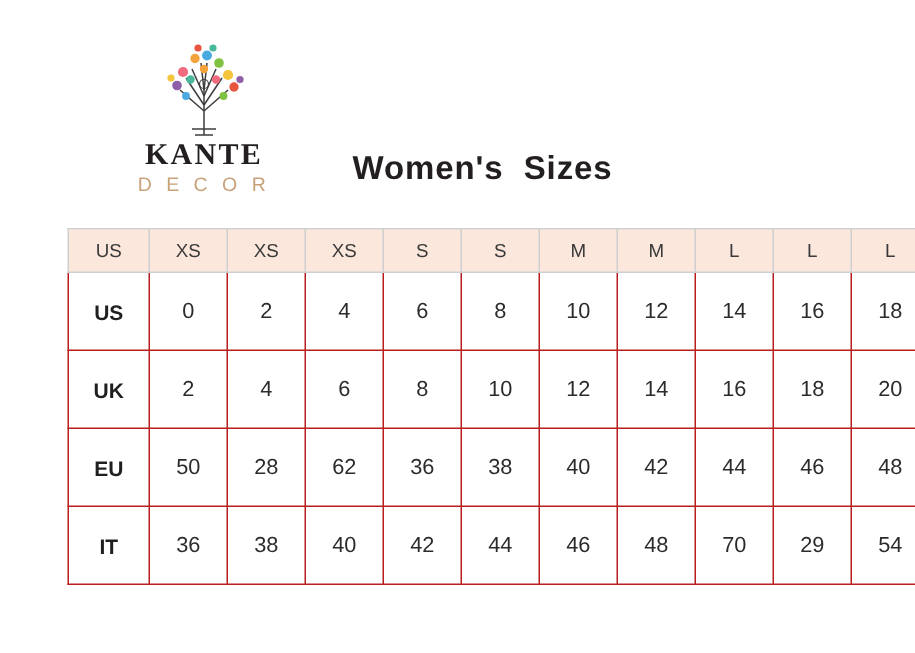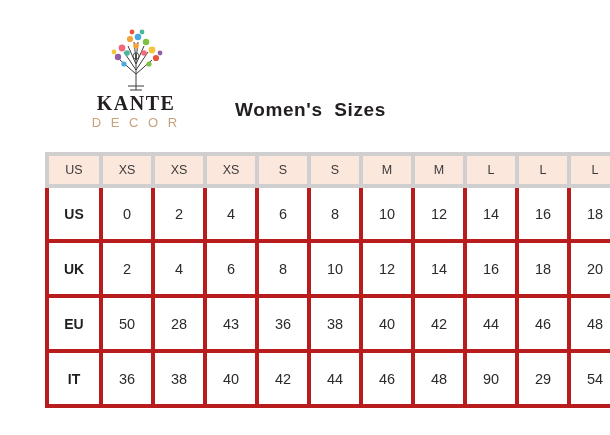--- a/index.html
+++ b/index.html
@@ -58,41 +58,41 @@
     letter-spacing: 3px;
     color: #c8a27a;
     margin-top: 1px;
   }
 
   .title {
     position: absolute;
     left: 235px;
     top: 73px;
     font-family: "Liberation Sans", sans-serif;
-    font-size: 19px;
+    font-size: 22px;
     font-weight: 700;
     letter-spacing: 0.6px;
     color: #231f20;
     white-space: pre;
   }
 
   
   .table-wrap {
     position: absolute;
     left: 45px;
     top: 152px;
     width: 522px;
   }
   table.size-table {
     border-collapse: collapse;
     width: 522px;
     table-layout: fixed;
   }
   table.size-table td {
-    border: 4px solid #b91c1c;
+    border: 1px solid #b91c1c;
     height: 49px;
     text-align: center;
     vertical-align: middle;
     font-size: 14.5px;
     color: #2b2b2b;
     font-family: "Liberation Sans", sans-serif;
   }
   table.size-table tr.head td {
     background: #fbe7dc;
     height: 26px;
@@ -216,40 +216,40 @@
           <td>14</td>
           <td>16</td>
           <td>18</td>
           <td>20</td>
         </tr>
 
         <tr>
           <td class="rowlabel">EU</td>
           <td>50</td>
           <td>28</td>
-          <td>43</td>
+          <td>62</td>
           <td>36</td>
           <td>38</td>
           <td>40</td>
           <td>42</td>
           <td>44</td>
           <td>46</td>
           <td>48</td>
         </tr>
 
         <tr>
           <td class="rowlabel">IT</td>
           <td>36</td>
           <td>38</td>
           <td>40</td>
           <td>42</td>
           <td>44</td>
           <td>46</td>
           <td>48</td>
-          <td>90</td>
+          <td>70</td>
           <td>29</td>
           <td>54</td>
         </tr>
       </tbody>
     </table>
   </div>
 
 </div>
 
 </body></html>

